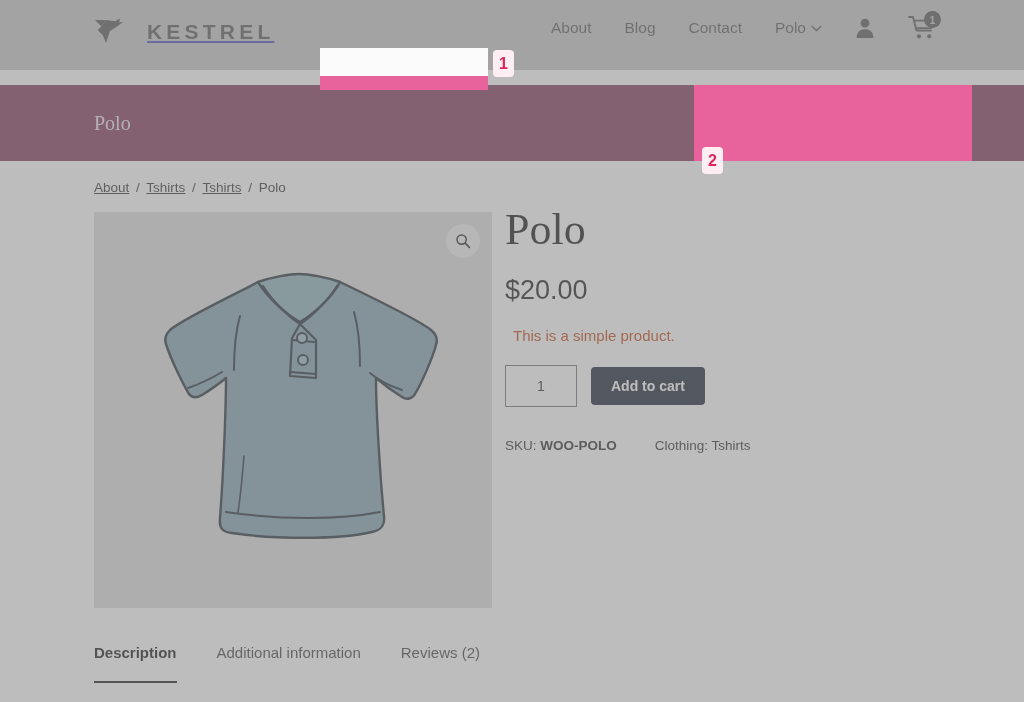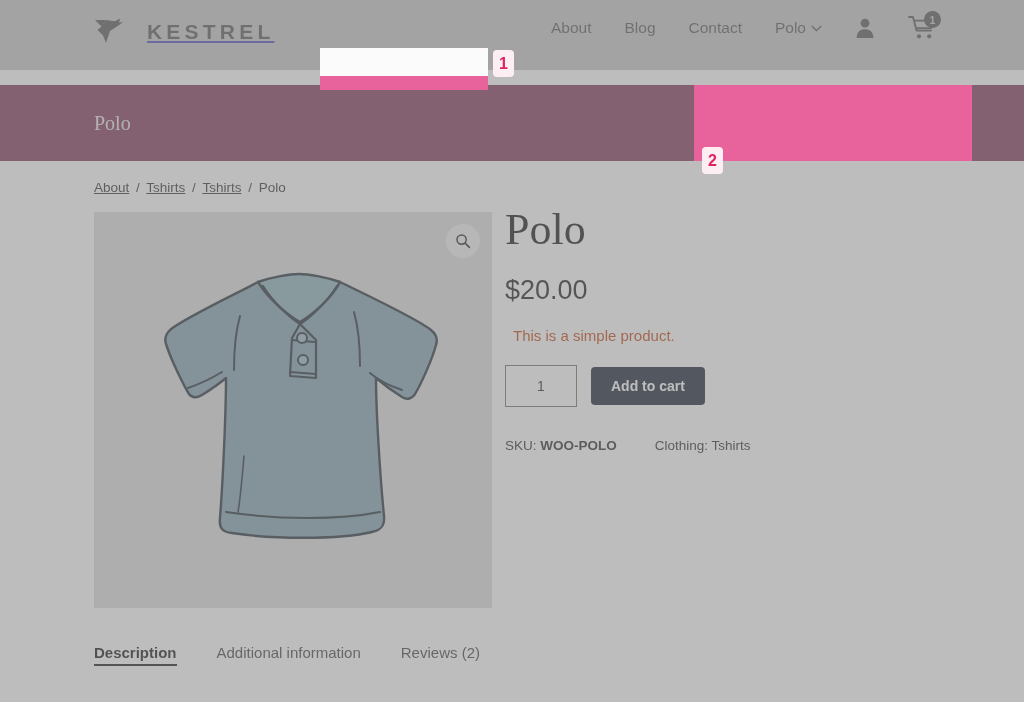--- a/index.html
+++ b/index.html
@@ -140,21 +140,21 @@
     display: flex; gap: 38px;
   }
   .meta b { font-weight: 700; }
 
   .tabs {
     position: absolute; left: 94px; top: 483px;
     display: flex; gap: 40px; align-items: flex-end;
   }
   .tab {
     font-size: 15px; color: #3a3a3a;
-    padding-bottom: 3px; cursor: pointer;
+    padding-bottom: 20px; cursor: pointer;
     background: none; border: none;
     font-family: "Liberation Sans", sans-serif;
     border-bottom: 2px solid transparent;
   }
   .tab.active {
     color: #0d0d0d; font-weight: 700;
     border-bottom-color: #111111;
   }
 
   

